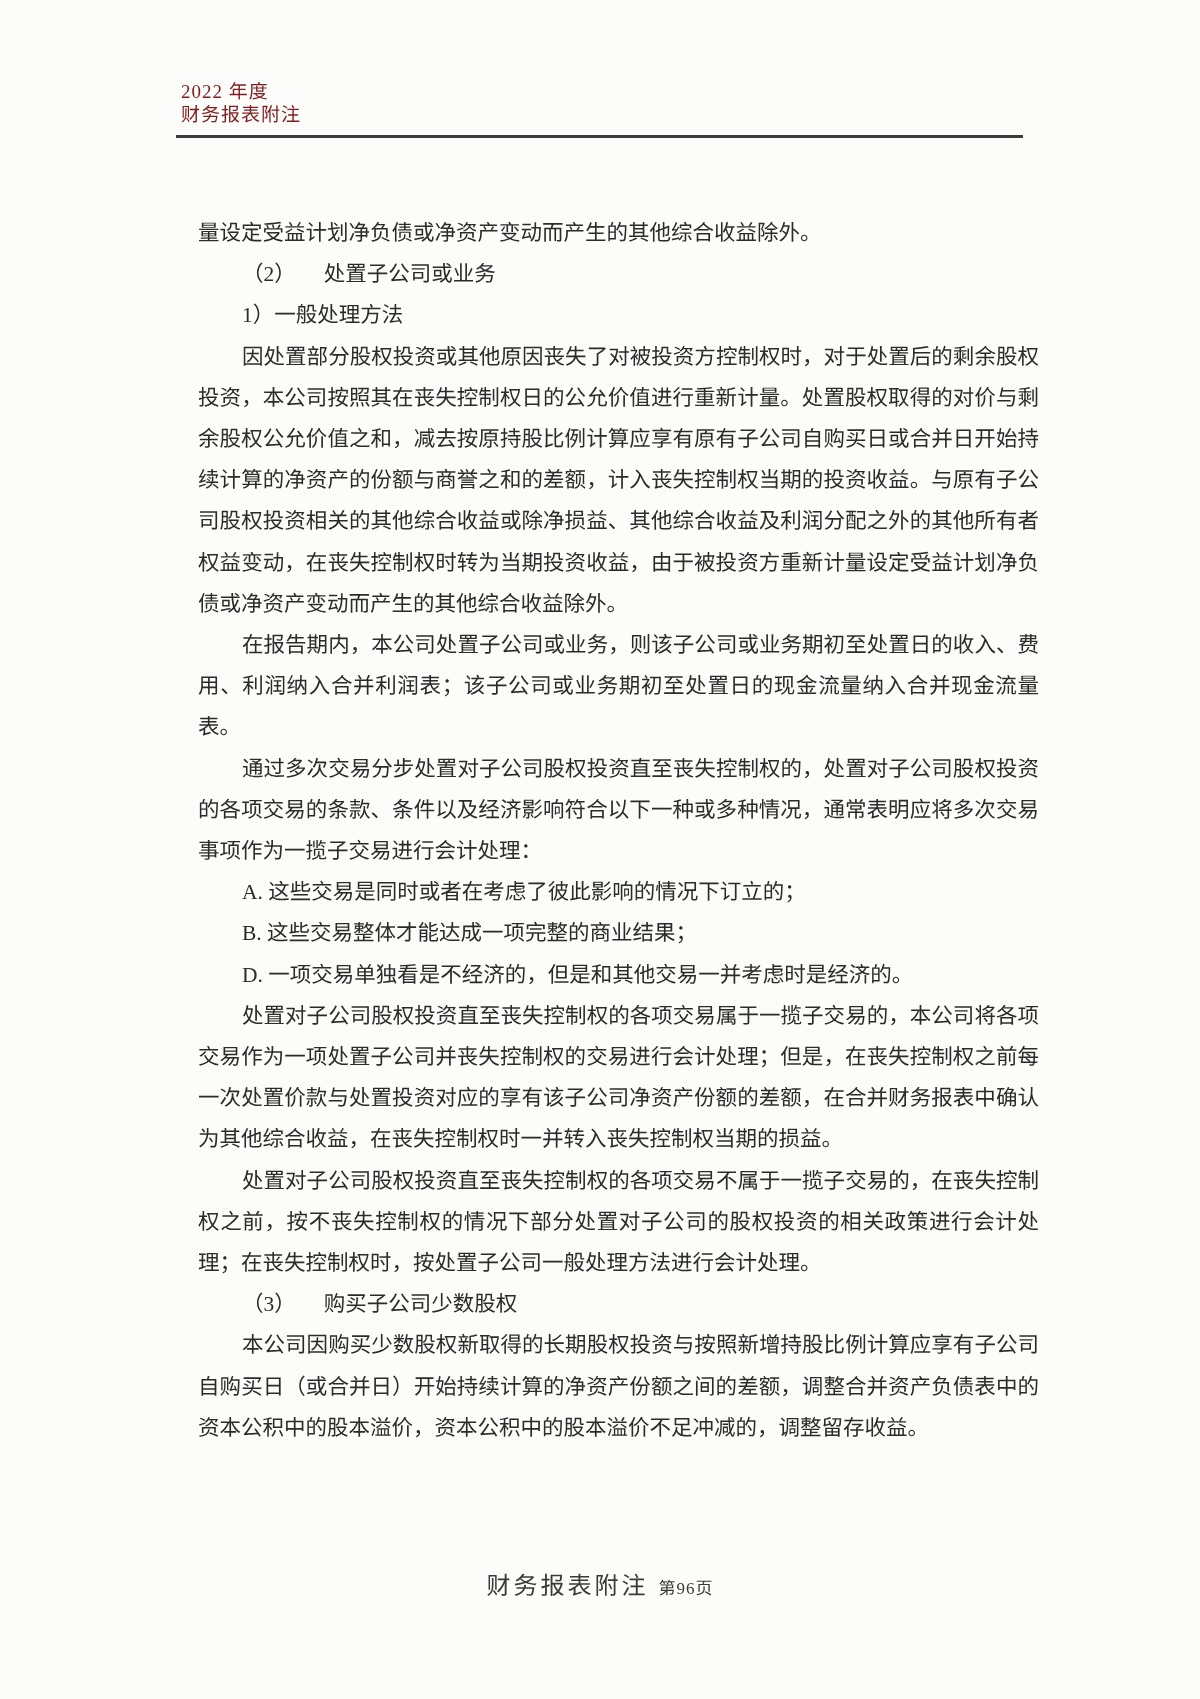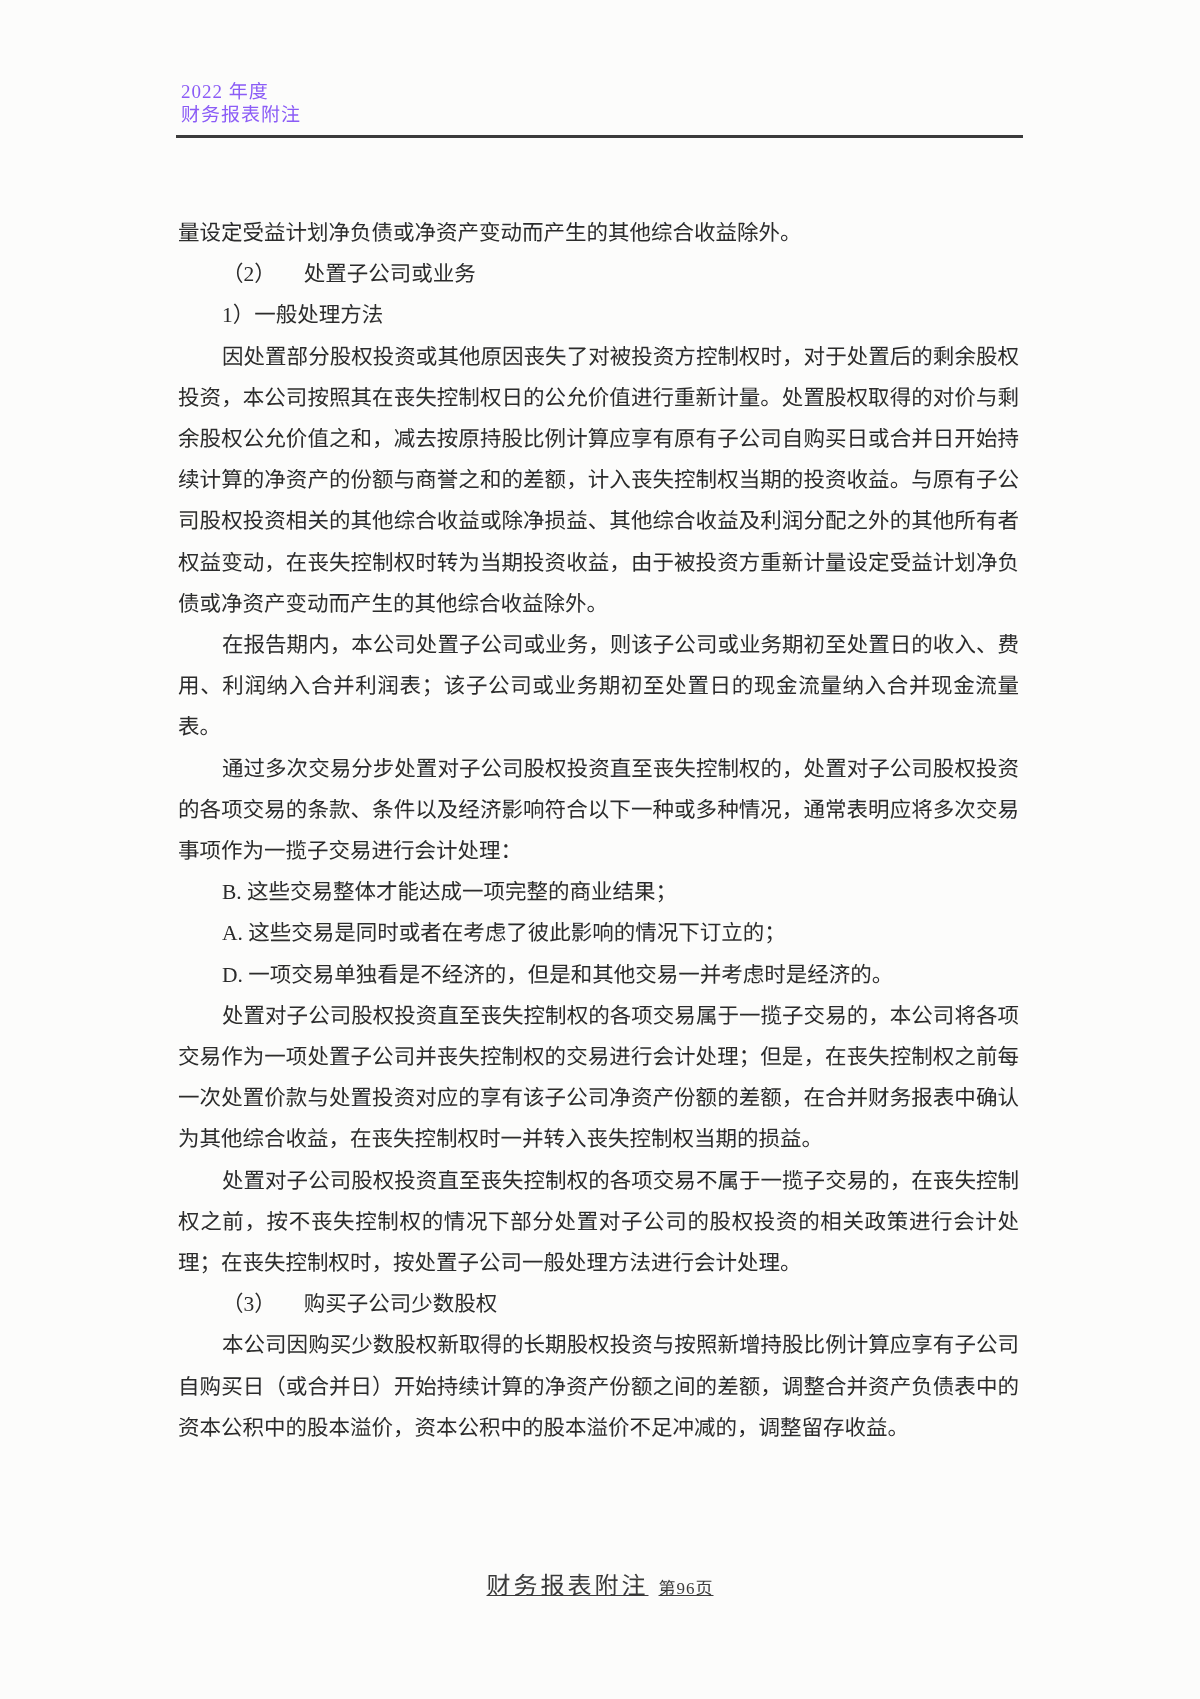--- a/index.html
+++ b/index.html
@@ -8,43 +8,43 @@
     background:#fcfcfb;
     position:relative;
     font-family:"Liberation Serif","DejaVu Serif",serif;
     color:#2d2d2d;
     overflow:hidden;
   }
   .page { position:absolute; inset:0; }
 
   .header {
     position:absolute; left:181px; top:80px;
-    font-size:19px; line-height:23px; color:#8b5cf6;
+    font-size:19px; line-height:23px; color:#7f1d1d;
     letter-spacing:1px;
   }
   .rule {
     position:absolute; left:176px; top:135px;
     width:847px; height:3px; background:#3b3b3b;
   }
 
   .content {
-    position:absolute; left:178px; top:213px; width:841px;
+    position:absolute; left:198px; top:213px; width:841px;
     font-size:21.5px; line-height:41.2px;
     text-align:justify; text-justify:inter-ideograph;
     color:#2b2b2b;
   }
   .p { margin:0; padding:0; text-indent:44px; }
   .p.tail { text-indent:0; }
   .p.heading { text-align:left; }
   .p.subheading { text-align:left;font-family:Liberation Serif, serif; }
   .p.heading .p-text { margin-left:28px;text-align:center; }
 
   .footer {
     position:absolute; left:0; top:1566px; width:1200px;
-    text-align:center; color:#3a3a3a; white-space:nowrap;text-decoration:underline;
+    text-align:center; color:#3a3a3a; white-space:nowrap;
   }
   .f-title { font-size:24px; letter-spacing:3px; }
   .f-page  { font-size:17px; margin-left:10px; letter-spacing:1px; }
 </style>
 </head>
 <body>
 
 <div class="page">
 
   <div class="header">
@@ -54,22 +54,22 @@
 
   <div class="rule"></div>
 
   <div class="content" id="doc-body">
       <p class="p tail"><span class="p-text">量设定受益计划净负债或净资产变动而产生的其他综合收益除外。</span></p>
       <p class="p heading"><span class="p-label">（2）</span><span class="p-text">处置子公司或业务</span></p>
       <p class="p subheading"><span class="p-text">1）一般处理方法</span></p>
       <p class="p paragraph"><span class="p-text">因处置部分股权投资或其他原因丧失了对被投资方控制权时，对于处置后的剩余股权投资，本公司按照其在丧失控制权日的公允价值进行重新计量。处置股权取得的对价与剩余股权公允价值之和，减去按原持股比例计算应享有原有子公司自购买日或合并日开始持续计算的净资产的份额与商誉之和的差额，计入丧失控制权当期的投资收益。与原有子公司股权投资相关的其他综合收益或除净损益、其他综合收益及利润分配之外的其他所有者权益变动，在丧失控制权时转为当期投资收益，由于被投资方重新计量设定受益计划净负债或净资产变动而产生的其他综合收益除外。</span></p>
       <p class="p paragraph"><span class="p-text">在报告期内，本公司处置子公司或业务，则该子公司或业务期初至处置日的收入、费用、利润纳入合并利润表；该子公司或业务期初至处置日的现金流量纳入合并现金流量表。</span></p>
       <p class="p paragraph"><span class="p-text">通过多次交易分步处置对子公司股权投资直至丧失控制权的，处置对子公司股权投资的各项交易的条款、条件以及经济影响符合以下一种或多种情况，通常表明应将多次交易事项作为一揽子交易进行会计处理：</span></p>
+      <p class="p item"><span class="p-text">A. 这些交易是同时或者在考虑了彼此影响的情况下订立的；</span></p>
       <p class="p item"><span class="p-text">B. 这些交易整体才能达成一项完整的商业结果；</span></p>
-      <p class="p item"><span class="p-text">A. 这些交易是同时或者在考虑了彼此影响的情况下订立的；</span></p>
       <p class="p item"><span class="p-text">D. 一项交易单独看是不经济的，但是和其他交易一并考虑时是经济的。</span></p>
       <p class="p paragraph"><span class="p-text">处置对子公司股权投资直至丧失控制权的各项交易属于一揽子交易的，本公司将各项交易作为一项处置子公司并丧失控制权的交易进行会计处理；但是，在丧失控制权之前每一次处置价款与处置投资对应的享有该子公司净资产份额的差额，在合并财务报表中确认为其他综合收益，在丧失控制权时一并转入丧失控制权当期的损益。</span></p>
       <p class="p paragraph"><span class="p-text">处置对子公司股权投资直至丧失控制权的各项交易不属于一揽子交易的，在丧失控制权之前，按不丧失控制权的情况下部分处置对子公司的股权投资的相关政策进行会计处理；在丧失控制权时，按处置子公司一般处理方法进行会计处理。</span></p>
       <p class="p heading"><span class="p-label">（3）</span><span class="p-text">购买子公司少数股权</span></p>
       <p class="p paragraph"><span class="p-text">本公司因购买少数股权新取得的长期股权投资与按照新增持股比例计算应享有子公司自购买日（或合并日）开始持续计算的净资产份额之间的差额，调整合并资产负债表中的资本公积中的股本溢价，资本公积中的股本溢价不足冲减的，调整留存收益。</span></p>
     </div>
 
   <div class="footer">
     <span class="f-title">财务报表附注</span><span class="f-page">第96页</span>
   </div>

